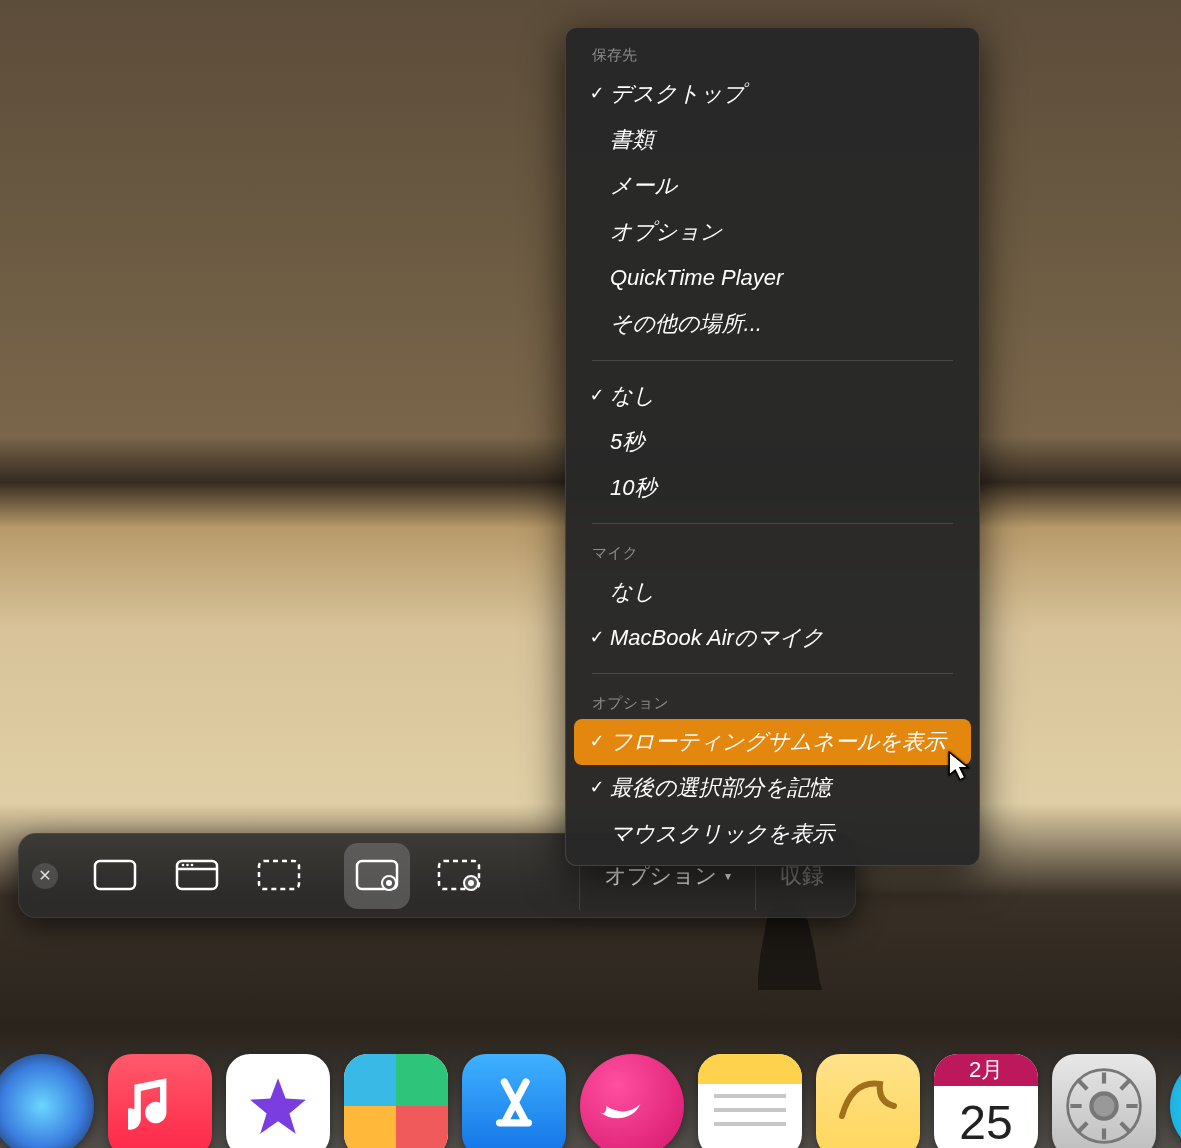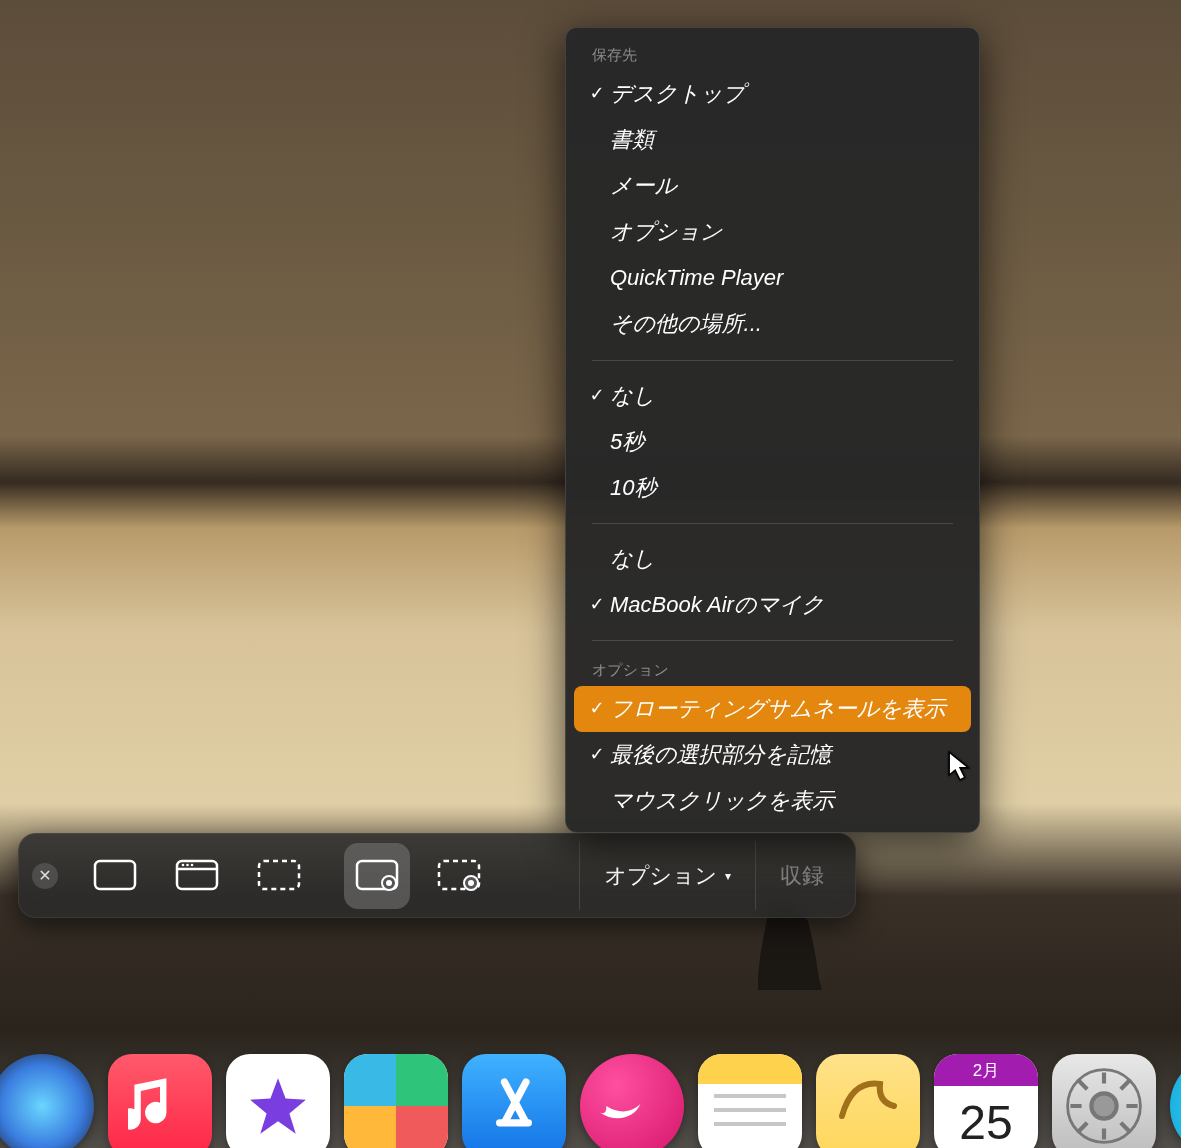--- a/index.html
+++ b/index.html
@@ -227,20 +227,21 @@
     </div>
     <div class="menu-item">
       <span class="check">✓</span>
       <span class="label">5秒</span>
     </div>
     <div class="menu-item">
       <span class="check">✓</span>
       <span class="label">10秒</span>
     </div>
     <div class="menu-divider"></div>
+    <div class="menu-section-header">マイク</div>
     <div class="menu-item">
       <span class="check">✓</span>
       <span class="label">なし</span>
     </div>
     <div class="menu-item checked">
       <span class="check">✓</span>
       <span class="label">MacBook Airのマイク</span>
     </div>
     <div class="menu-divider"></div>
     <div class="menu-section-header">オプション</div>
@@ -299,21 +300,21 @@
     <div style="position:absolute;top:40px;left:16px;right:16px;height:4px;background:#c7c7c7"></div>
     <div style="position:absolute;top:54px;left:16px;right:16px;height:4px;background:#c7c7c7"></div>
     <div style="position:absolute;top:68px;left:16px;right:16px;height:4px;background:#c7c7c7"></div>
   </div>
   <div class="dock-icon" style="background:linear-gradient(#ffe28a,#ffd75a)">
     <svg viewBox="0 0 60 60" style="position:absolute;inset:22px">
         <path d="M4 40 Q14 4 42 8 Q40 26 56 30" stroke="#a0701a" stroke-width="6" fill="none" stroke-linecap="round"></path>
       </svg>
   </div>
   <div class="dock-icon" style="background:#fff">
-    <div style="position:absolute;top:0;left:0;right:0;height:32px;background:#a21caf;color:#fff;font-size:17px;display:flex;align-items:center;justify-content:center;font-weight:500">2月</div>
+    <div style="position:absolute;top:0;left:0;right:0;height:32px;background:#be185d;color:#fff;font-size:22px;display:flex;align-items:center;justify-content:center;font-weight:500">2月</div>
     <div style="position:absolute;top:32px;left:0;right:0;bottom:0;color:#222;font-size:48px;display:flex;align-items:center;justify-content:center;font-weight:300">25</div>
   </div>
   <div class="dock-icon" style="background:linear-gradient(#e8e8e8,#bcbcbc)">
     <svg viewBox="0 0 60 60" style="position:absolute;inset:10px">
       <circle cx="30" cy="30" r="26" fill="none" stroke="#777" stroke-width="2"></circle>
       <g stroke="#777" stroke-width="3">
           <circle cx="30" cy="30" r="9" fill="#999"></circle>
       <path d="M30 6v8M30 46v8M6 30h8M46 30h8M12 12l6 6M42 42l6 6M48 12l-6 6M18 42l-6 6"></path>
         </g>
     </svg>

